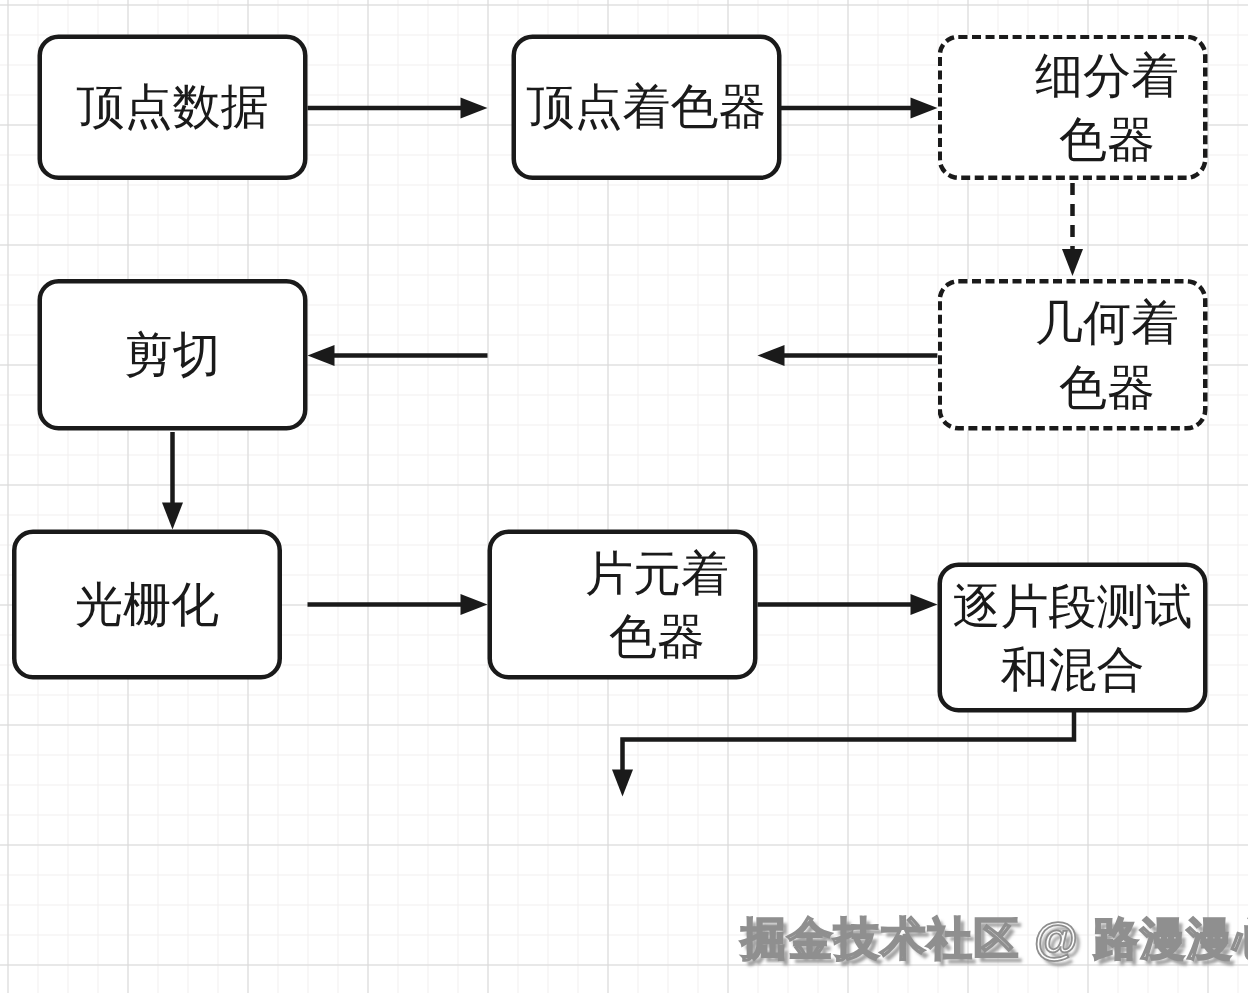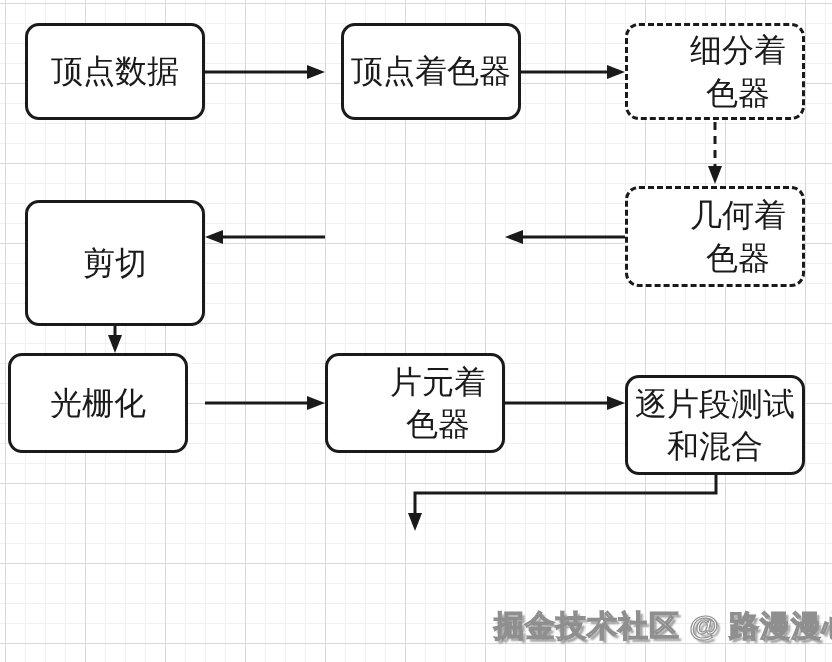--- a/index.html
+++ b/index.html
@@ -45,21 +45,21 @@
     padding: 0 2px;
   }
   .node.dashed {
     border-style: dashed;
     padding-left: 48px;
   }
   
   .n-vertex-data        { left: 25px;  top: 23px;  width: 180px; height: 97px;  }
   .n-vertex-shader      { left: 341px; top: 23px;  width: 180px; height: 97px;  }
   .n-tess-shader        { left: 625px; top: 23px;  width: 180px; height: 97px;  }
-  .n-clipping           { left: 25px;  top: 200px; width: 180px; height: 126px; }
+  .n-clipping           { left: 25px;  top: 186px; width: 180px; height: 101px; }
   .n-primitive-assembly { left: 325px; top: 186px; width: 180px; height: 101px; }
   .n-geometry-shader    { left: 625px; top: 186px; width: 180px; height: 101px; }
   .n-rasterization      { left: 8px;  top: 353px; width: 180px; height: 100px; }
   .n-fragment-shader    { left: 325px; top: 353px; width: 180px; height: 100px; padding-left: 48px; }
   .n-per-fragment       { left: 625px; top: 353px; width: 180px; height: 100px; margin-top: 22px; }
   .n-framebuffer        { left: 25px;  top: 532px; width: 780px; height: 101px; }
 
   .watermark {
     position: absolute;
     left: 494px;

